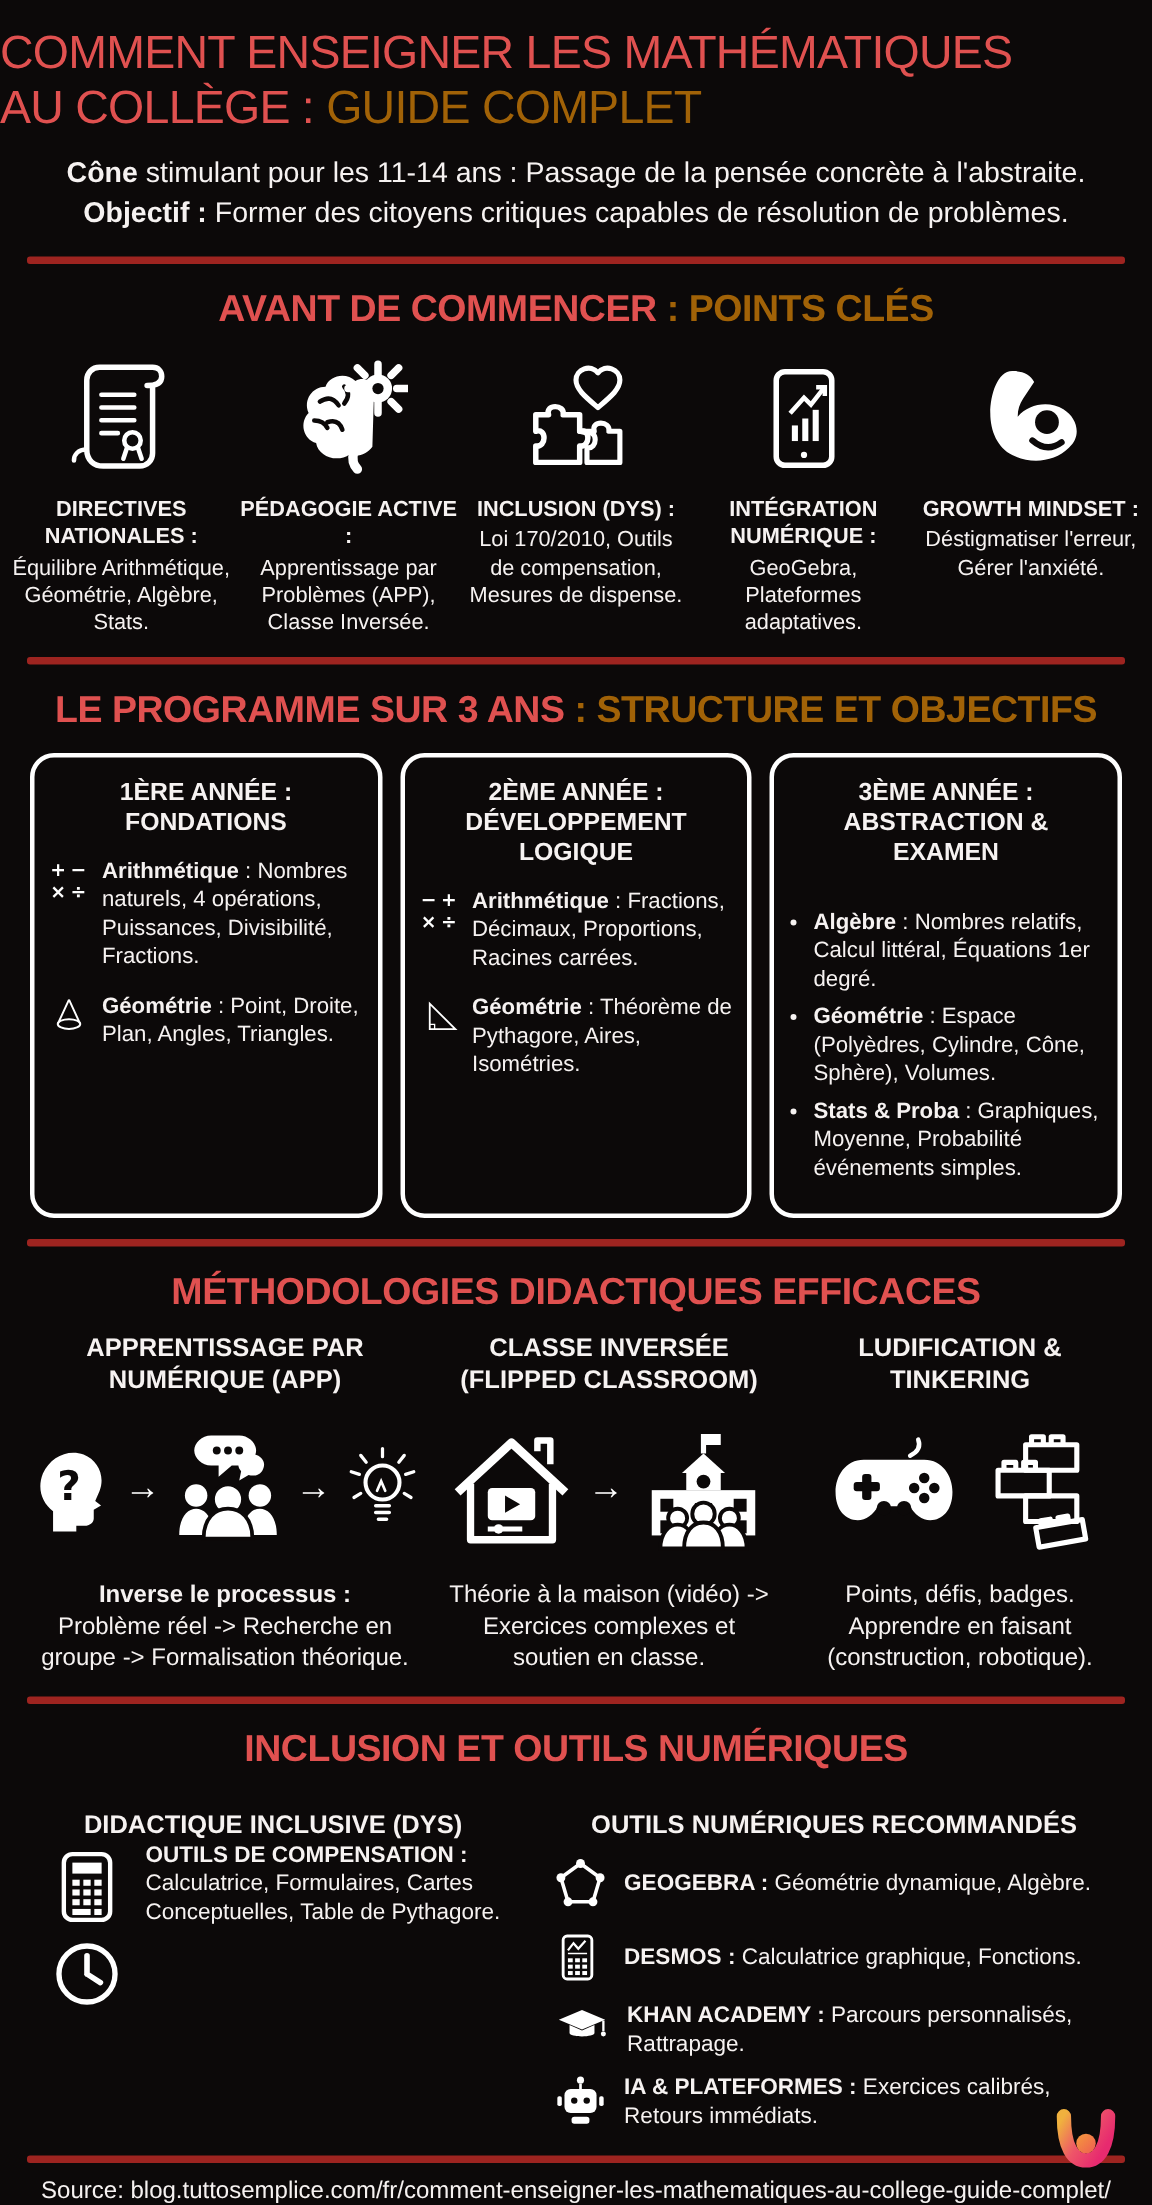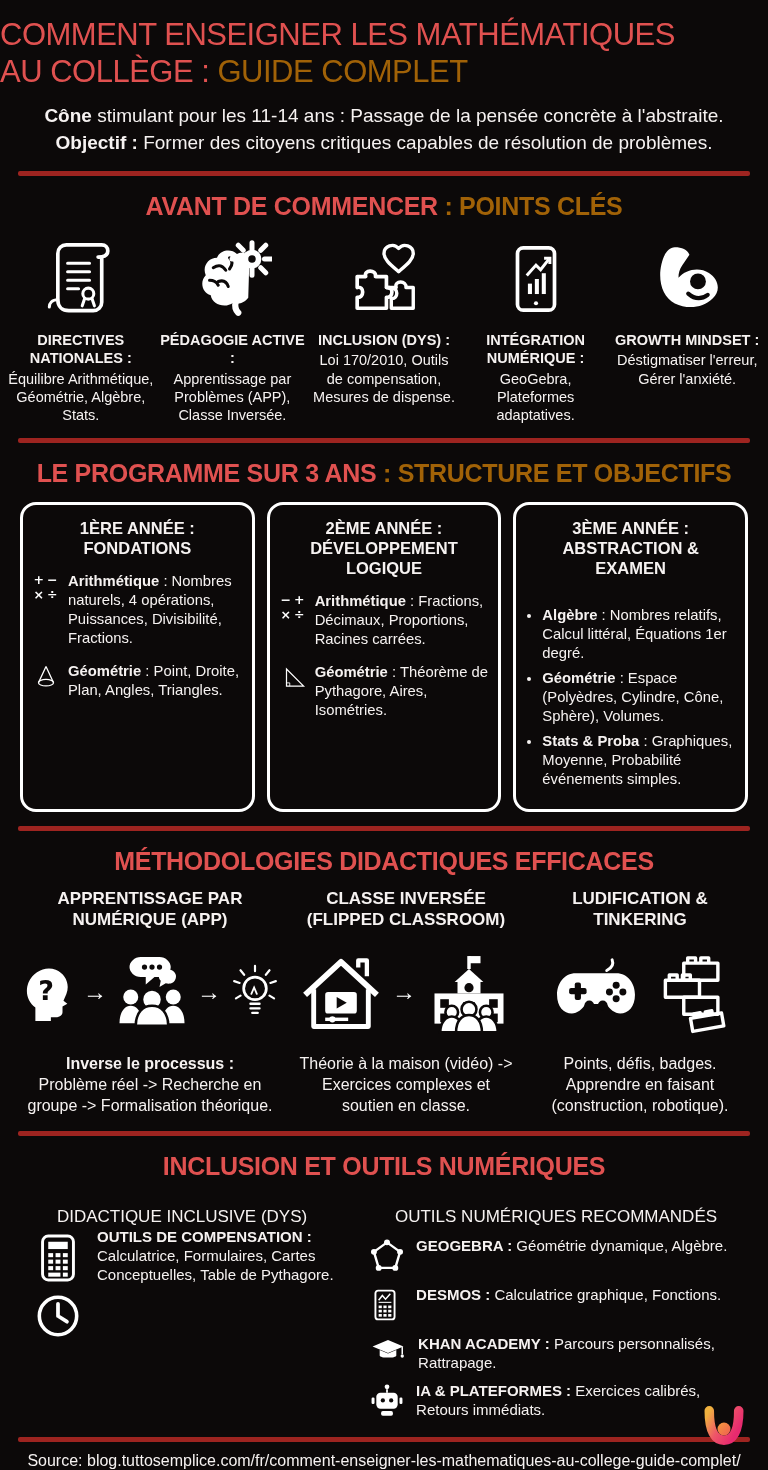--- a/index.html
+++ b/index.html
@@ -43,25 +43,25 @@
                margin:12px 16px 0 16px; }
   .meth-col { text-align:center; }
   .meth-title { font-weight:700; font-size:17px; line-height:1.25; }
   .meth-icons { height:104px; display:flex; align-items:center; justify-content:center;
                 gap:5px; margin-top:10px; }
   .arrow { font-size:24px; color:#fff; font-weight:700; }
   .meth-desc { font-size:16px; line-height:1.3; margin-top:10px; }
 
   
   .inc-grid { display:grid; grid-template-columns:46% 54%; margin:14px 10px 0 10px; }
-  .inc-title { text-align:center; font-weight:400; font-size:17px; }
+  .inc-title { text-align:center; font-weight:700; font-size:17px; }
   .inc-item { display:flex; align-items:flex-start; gap:13px; 
               padding:0 6px 0 22px; font-size:15px; line-height:1.28; text-align:left; }
   .inc-item .big { flex:0 0 52px; margin-top:2px; }
-  .tool-item { display:flex; align-items:flex-start; gap:10px; margin-top:9px;
+  .tool-item { display:flex; align-items:center; gap:10px; margin-top:9px;
                padding:0 10px 0 14px; font-size:15px; line-height:1.28; }
   .tool-item .med { flex:0 0 38px; }
 
   
   .source { text-align:center; font-size:16px; margin-top:10px; }
   .logo { position:absolute; right:18px; bottom:12px; }
 
   svg { display:block; margin:0 auto; }
   .year-item svg, .inc-item svg, .tool-item svg { margin:0; }
   b { font-weight:700; }

